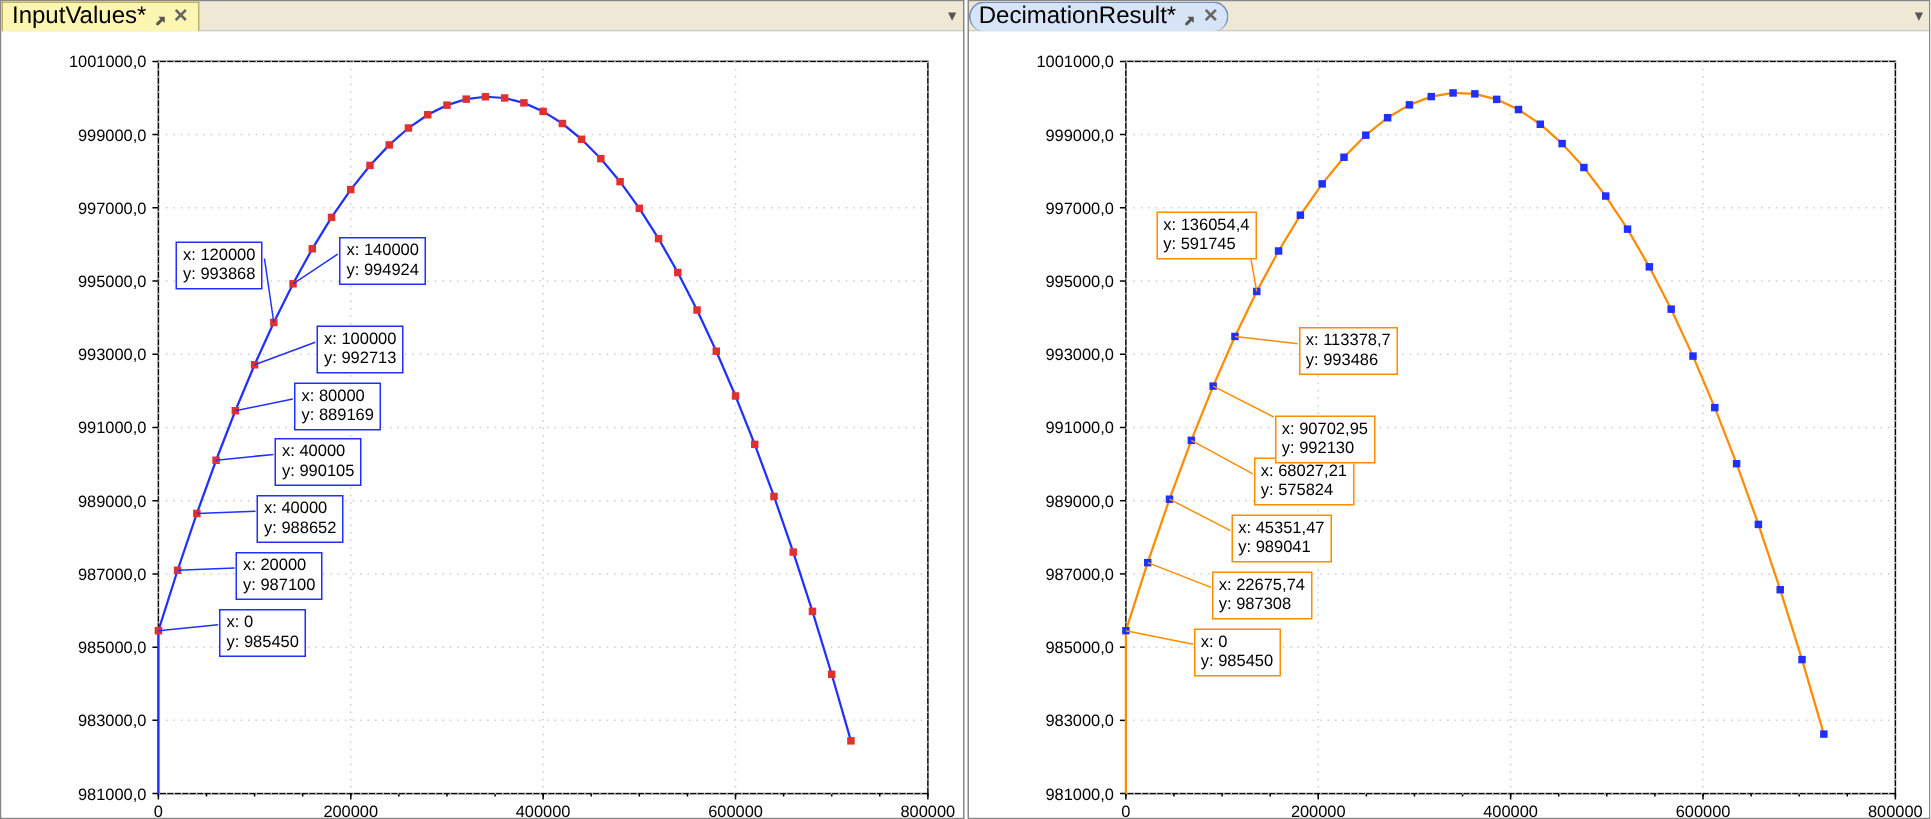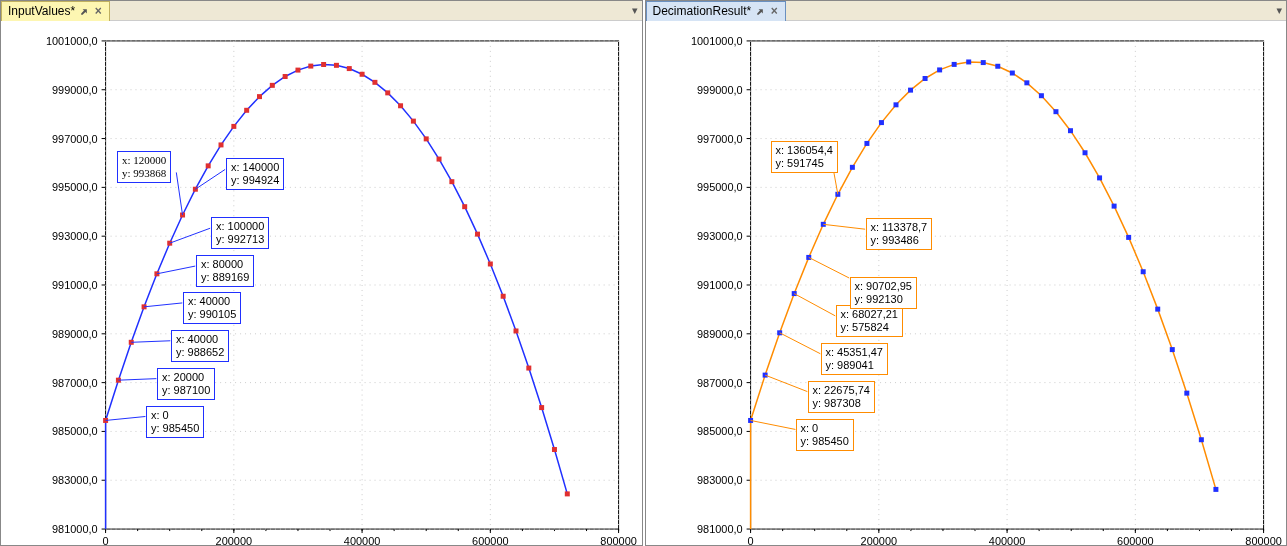--- a/index.html
+++ b/index.html
@@ -1,22 +1,22 @@
 <!DOCTYPE html>
 <html><head>
 <meta charset="utf-8">
 <style>
   * { box-sizing: border-box; margin: 0; padding: 0; }
   body { font-family: "Segoe UI", Tahoma, sans-serif; font-size: 11px; background: #fff; }
   .container { display: flex; width: 1287px; height: 546px; }
   .panel { flex: 1; border: 1px solid #888; display: flex; flex-direction: column; background: #fff; }
   .panel + .panel { margin-left: 2px; }
   .tab-bar { height: 20px; background: #eee8d5; display: flex; align-items: center; border-bottom: 1px solid #ccc; }
-  .tab { height: 20px; padding: 2px 6px; background: #fdf6b2; border: 1px solid #c0b060; border-bottom: none; display: flex; align-items: center; gap: 4px; font-size: 12px; }
-  .tab-blue { background: #d6e4f5; border-color: #6a90c0; }
+  .tab { height: 20px; padding: 2px 6px; background: #fdf6b2; border: 1px solid #c0b060; border-bottom: none; display: flex; align-items: center; gap: 4px; font-size: 16px; }
+  .tab-blue { background: #d6e4f5; border-color: #6a90c0; border-radius: 10px; }
   .tab-pin { width: 10px; height: 10px; display: inline-block; }
   .tab-close { width: 10px; height: 10px; cursor: pointer; display: inline-flex; align-items: center; justify-content: center; color: #666; font-weight: bold; }
   .chart-area { flex: 1; position: relative; background: #fff; }
   .chart-svg { width: 100%; height: 100%; display: block; }
   .axis-label { font-size: 11px; fill: #000; }
   .callout-box { position: absolute; border: 1.5px solid; background: #fff; padding: 2px 4px; font-size: 11px; line-height: 1.2; pointer-events: none; white-space: nowrap; }
   .callout-blue { border-color: #2030ff; color: #000; }
   .callout-orange { border-color: #ff8c00; color: #000; }
   .dropdown-arrow { padding: 0 4px; color: #555; cursor: pointer; }
 </style>
@@ -167,21 +167,21 @@
           <div>y: 990105</div>
         </div>
         <div class="callout-box callout-blue" style="left: 195px; top: 234px;">
           <div>x: 80000</div>
           <div>y: 889169</div>
         </div>
         <div class="callout-box callout-blue" style="left: 210px; top: 196px;">
           <div>x: 100000</div>
           <div>y: 992713</div>
         </div>
-        <div class="callout-box callout-blue" style="left: 116px; top: 130px; font-family: Liberation Serif, serif;">
+        <div class="callout-box callout-blue" style="left: 116px; top: 140px;">
           <div>x: 120000</div>
           <div>y: 993868</div>
         </div>
         <div class="callout-box callout-blue" style="left: 225px; top: 137px;">
           <div>x: 140000</div>
           <div>y: 994924</div>
         </div>
       </div>
     </div>
     <div class="panel">

